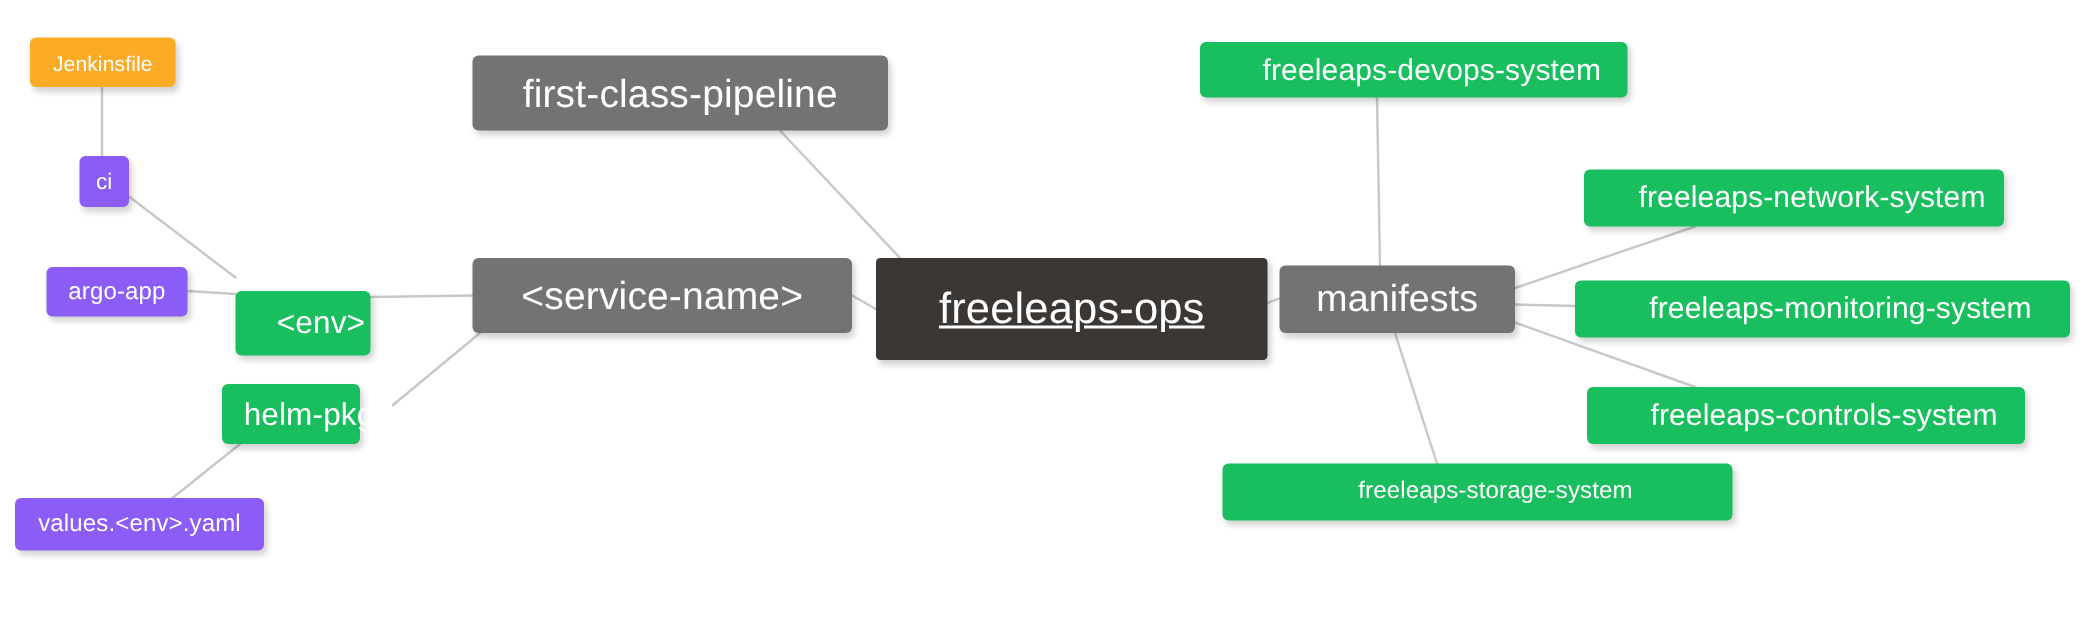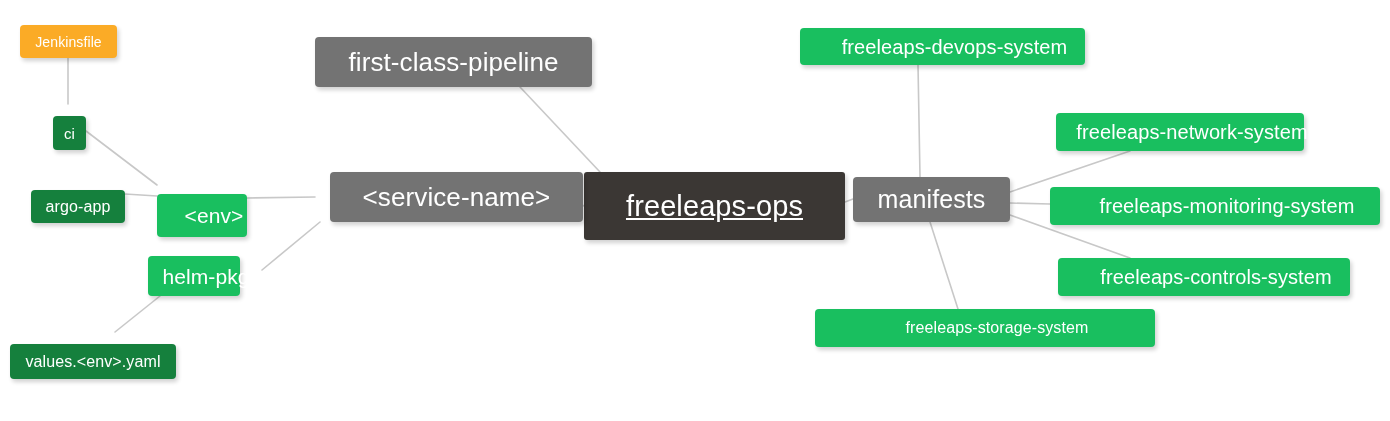--- a/index.html
+++ b/index.html
@@ -37,21 +37,21 @@
     line-height: 1;
     letter-spacing: 0.1px;
   }
   .node.root {
     background: #3b3734;
     border-radius: 3px;
     text-decoration: underline;
   }
   .node.blue   { background: #737373; }
   .node.green  { background: #19bf5f; padding-left: 24px; }
-  .node.red    { background: #15803d; margin-top: 12px; }
+  .node.red    { background: #8b5cf6; }
   .node.orange { background: #fbab26; }
 </style>
 </head>
 <body>
 
 <div id="canvas">
   <svg id="edges" viewBox="0 0 1390 421" xmlns="http://www.w3.org/2000/svg">
       <line x1="584" y1="206" x2="568" y2="197" stroke="#c8c8c8" stroke-width="1.6" stroke-linecap="round"></line>
       <line x1="600" y1="172" x2="520" y2="87" stroke="#c8c8c8" stroke-width="1.6" stroke-linecap="round"></line>
       <line x1="845" y1="202" x2="853" y2="199" stroke="#c8c8c8" stroke-width="1.6" stroke-linecap="round"></line>
@@ -64,21 +64,21 @@
       <line x1="920" y1="177" x2="918" y2="65" stroke="#c8c8c8" stroke-width="1.6" stroke-linecap="round"></line>
       <line x1="1010" y1="192" x2="1130" y2="151" stroke="#c8c8c8" stroke-width="1.6" stroke-linecap="round"></line>
       <line x1="1010" y1="203" x2="1050" y2="204" stroke="#c8c8c8" stroke-width="1.6" stroke-linecap="round"></line>
       <line x1="1010" y1="215" x2="1130" y2="258" stroke="#c8c8c8" stroke-width="1.6" stroke-linecap="round"></line>
       <line x1="930" y1="222" x2="958" y2="309" stroke="#c8c8c8" stroke-width="1.6" stroke-linecap="round"></line>
     </svg>
   <div id="nodes">
       <div class="node root" style="left: 584px; top: 172px; width: 261px; height: 68px; font-size: 29px;">
         <span>freeleaps-ops</span>
       </div>
-      <div class="node blue" style="left: 330px; top: 172px; width: 253px; height: 50px; font-size: 26px;">
+      <div class="node blue" style="left: 315px; top: 172px; width: 253px; height: 50px; font-size: 26px;">
         <span>&lt;service-name&gt;</span>
       </div>
       <div class="node blue" style="left: 315px; top: 37px; width: 277px; height: 50px; font-size: 26px;">
         <span>first-class-pipeline</span>
       </div>
       <div class="node blue" style="left: 853px; top: 177px; width: 157px; height: 45px; font-size: 25px;">
         <span>manifests</span>
       </div>
       <div class="node green" style="left: 157px; top: 194px; width: 90px; height: 43px; font-size: 21px;">
         <span>&lt;env&gt;</span>
@@ -94,21 +94,21 @@
       </div>
       <div class="node red" style="left: 31px; top: 178px; width: 94px; height: 33px; font-size: 16px;">
         <span>argo-app</span>
       </div>
       <div class="node red" style="left: 10px; top: 332px; width: 166px; height: 35px; font-size: 16px;">
         <span>values.&lt;env&gt;.yaml</span>
       </div>
       <div class="node green" style="left: 800px; top: 28px; width: 285px; height: 37px; font-size: 20px;">
         <span>freeleaps-devops-system</span>
       </div>
-      <div class="node green" style="left: 1056px; top: 113px; width: 248px; height: 38px; font-size: 20px;">
+      <div class="node green" style="left: 1056px; top: 113px; width: 280px; height: 38px; font-size: 20px;">
         <span>freeleaps-network-system</span>
       </div>
       <div class="node green" style="left: 1050px; top: 187px; width: 330px; height: 38px; font-size: 20px;">
         <span>freeleaps-monitoring-system</span>
       </div>
       <div class="node green" style="left: 1058px; top: 258px; width: 292px; height: 38px; font-size: 20px;">
         <span>freeleaps-controls-system</span>
       </div>
       <div class="node green" style="left: 815px; top: 309px; width: 340px; height: 38px; font-size: 16px;">
         <span>freeleaps-storage-system</span>

